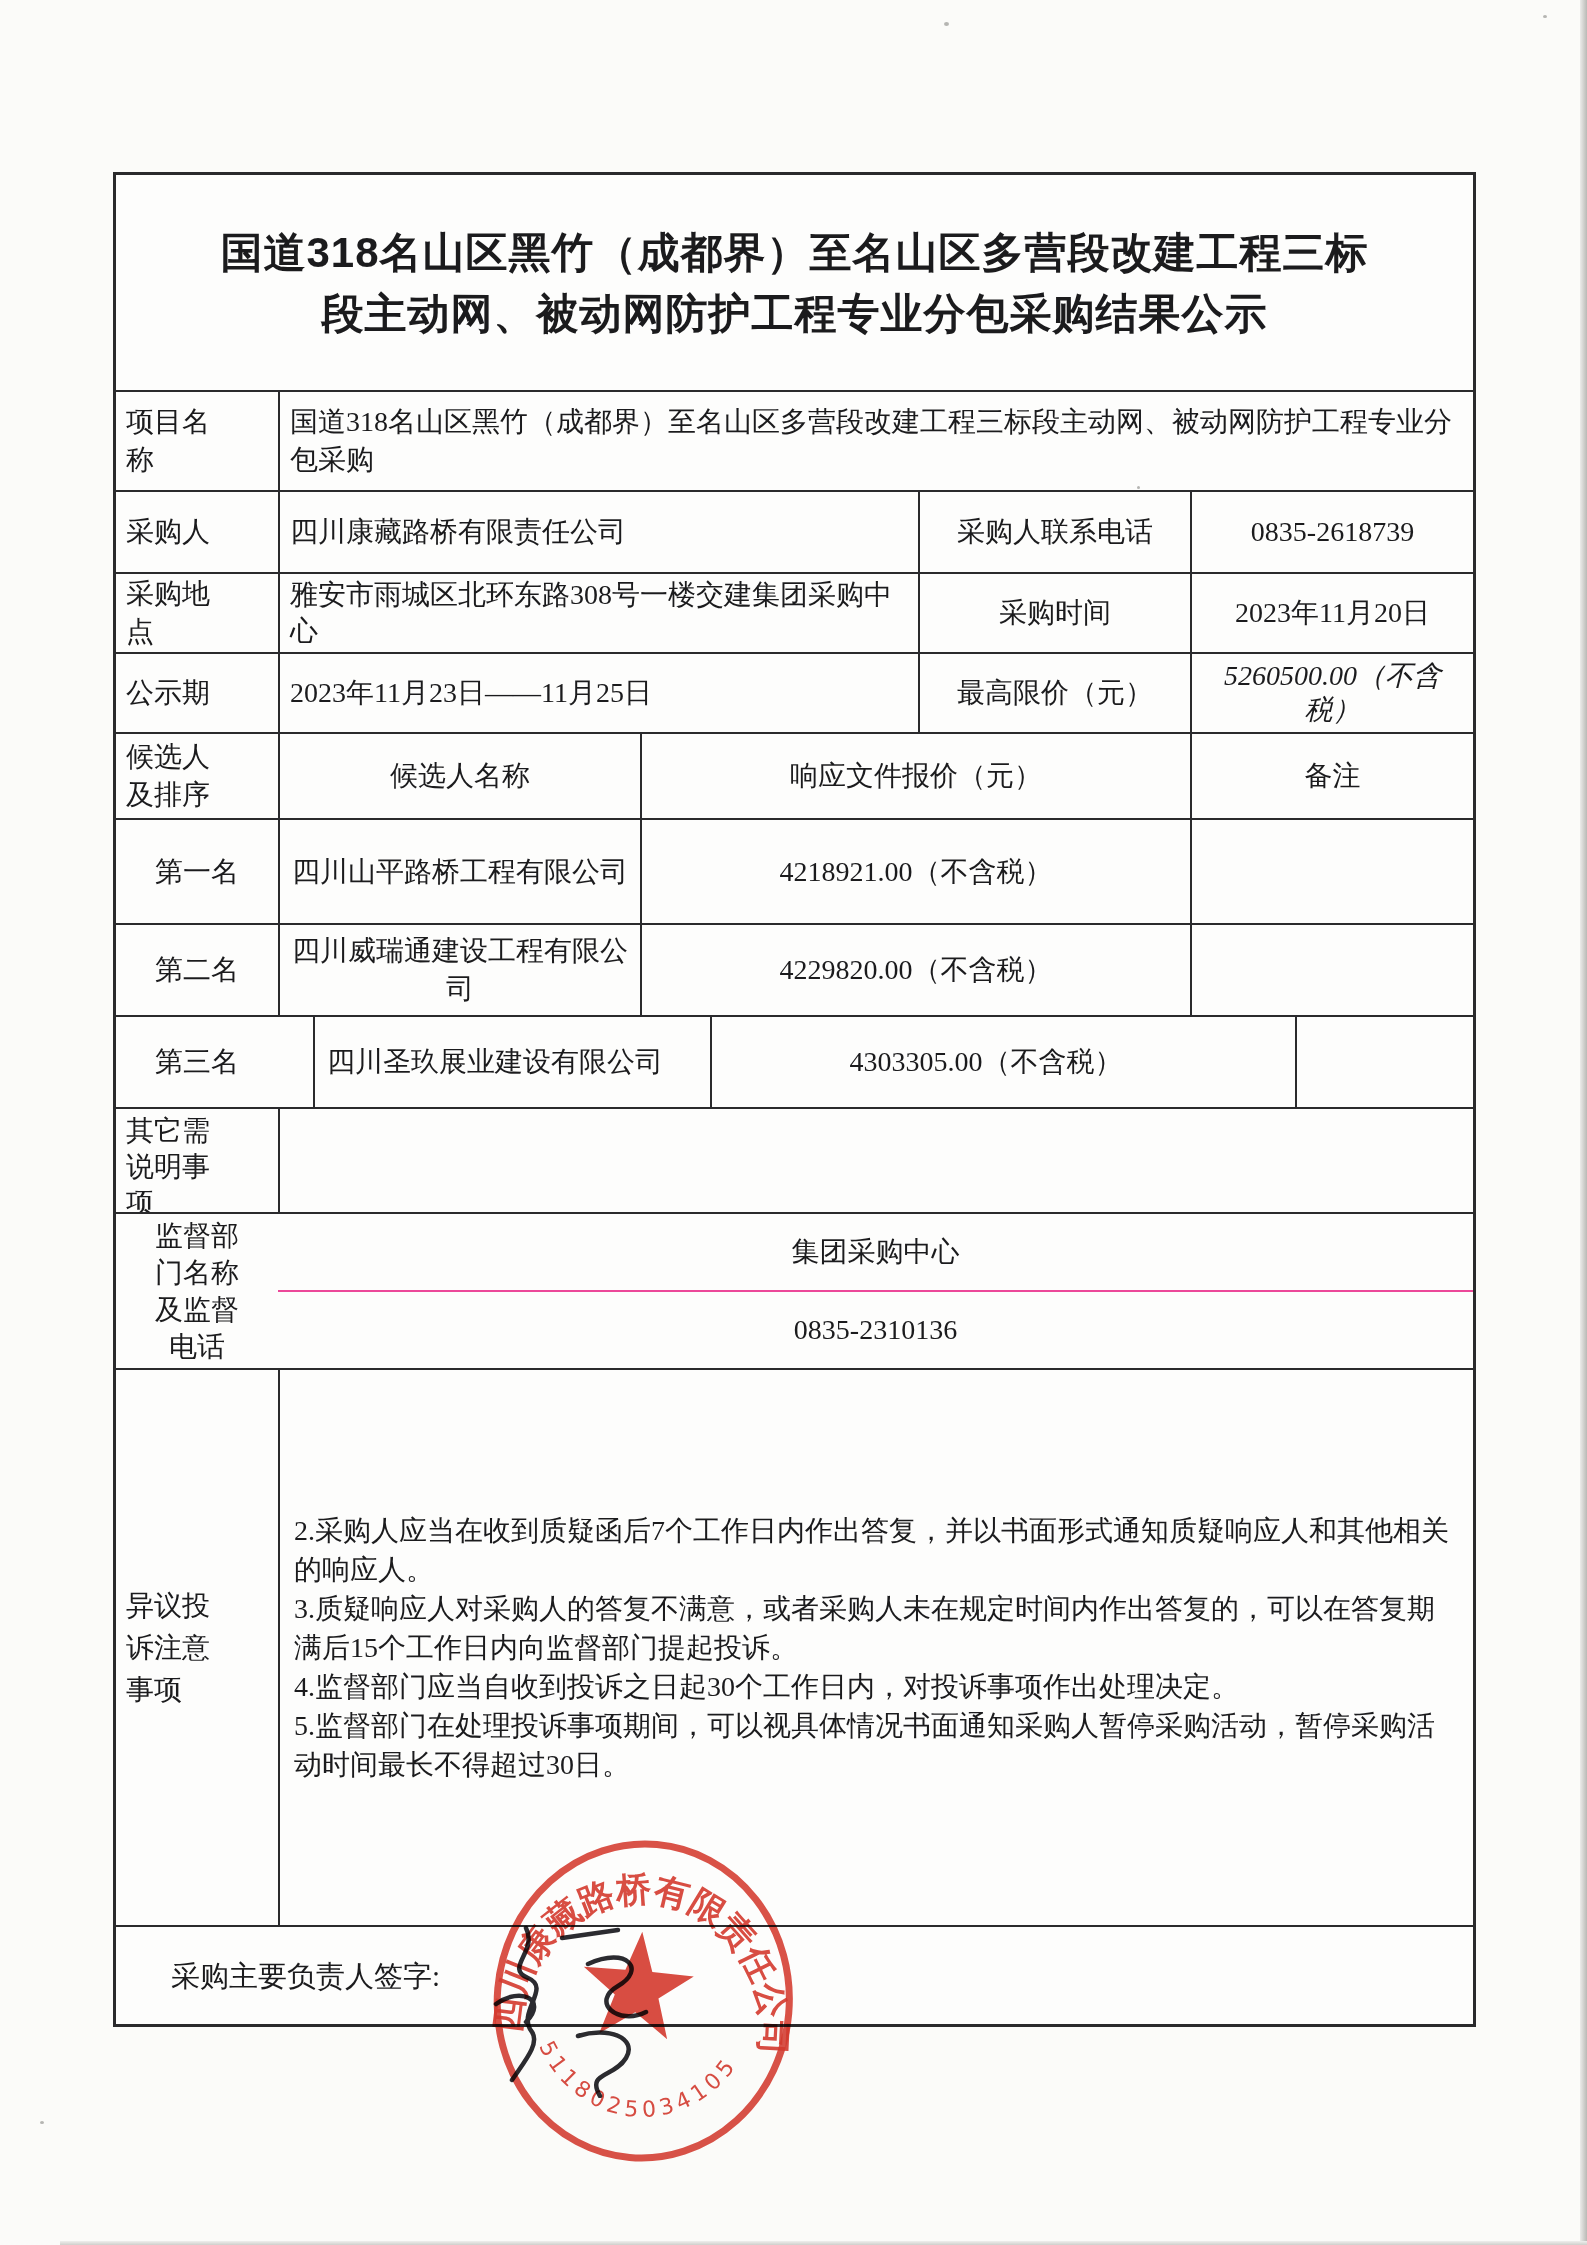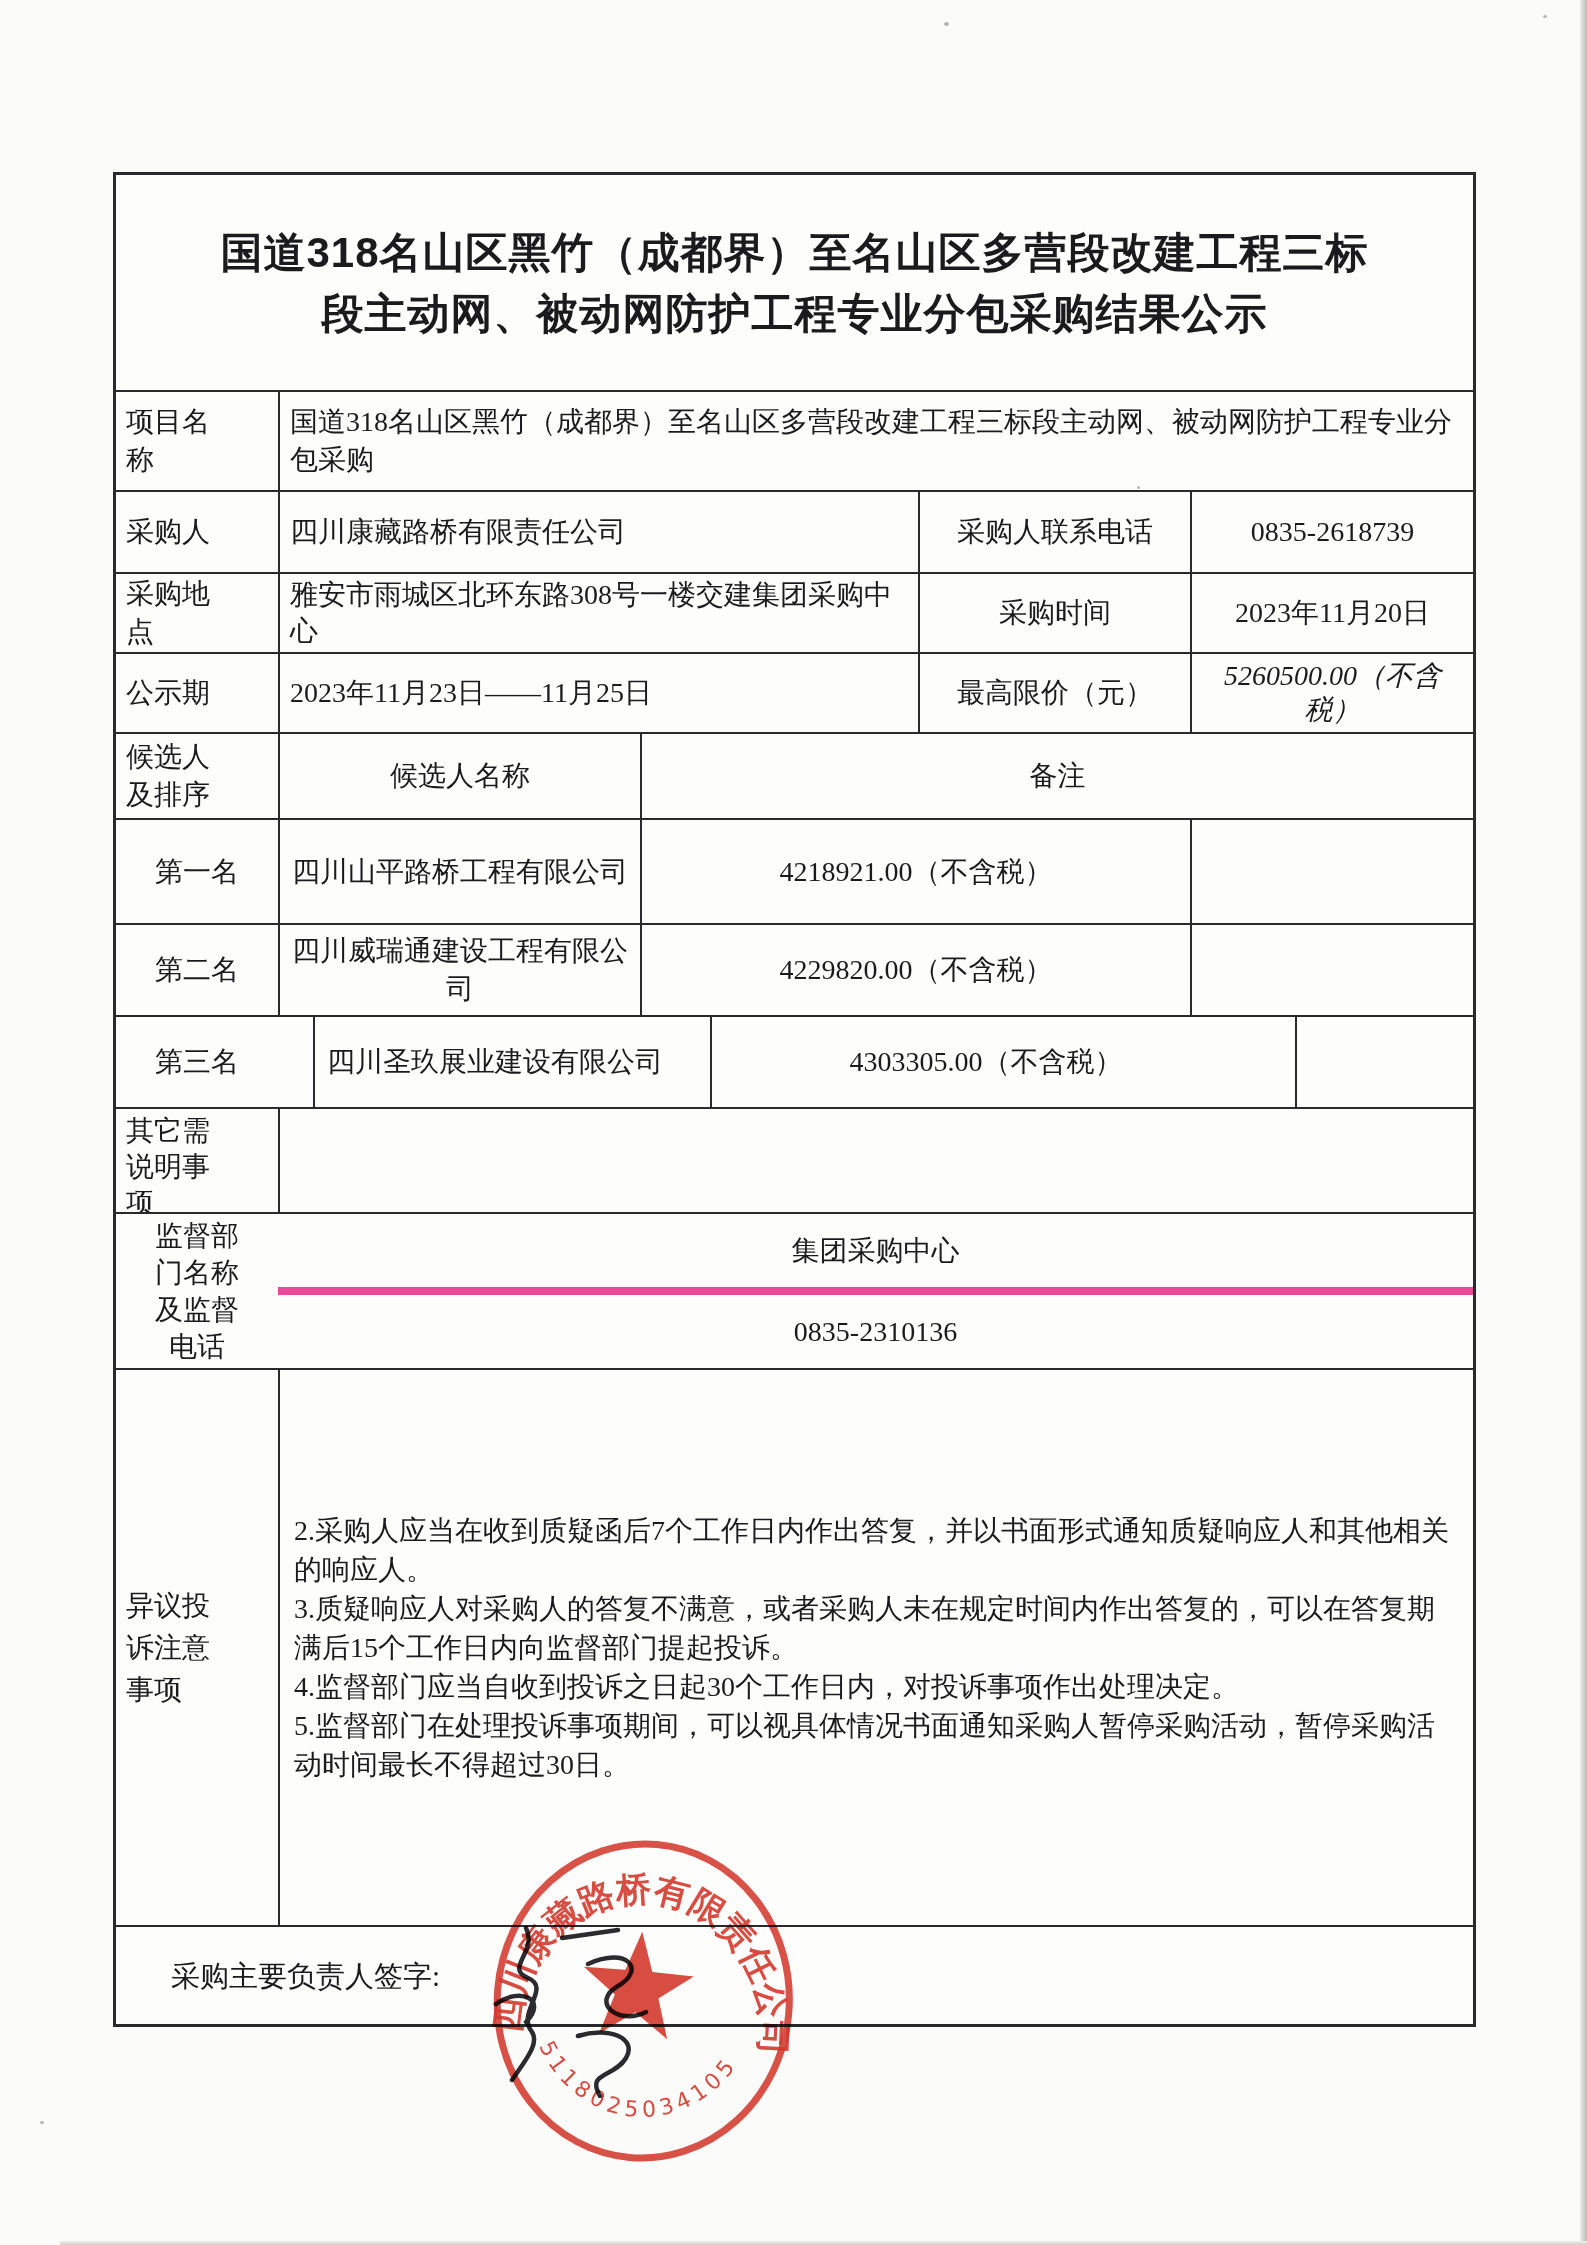--- a/index.html
+++ b/index.html
@@ -56,21 +56,21 @@
   .r-obj{height:557px;}
   .r-sign{height:99px;}
 
   .title-cell{
     font-family:"Liberation Sans","DejaVu Sans",sans-serif;
     font-weight:bold;font-size:42px;line-height:61px;letter-spacing:1px;
     justify-content:center;text-align:center;width:100%;
   }
   .supcol{flex:1;display:flex;flex-direction:column;}
   .supcell{flex:1;display:flex;align-items:center;justify-content:center;font-size:28px;}
-  .supcell.second{border-top:8px solid #ec4899;}
+  .supcell.second{border-top:2px solid #ec4899;}
   .obj-text{
     flex:1;display:flex;flex-direction:column;justify-content:center;
     padding:8px 14px;font-size:28px;line-height:39px;
   }
   .obj-text p{margin:0;}
   .sign-cell{padding-left:55px;font-size:29px;width:100%;}
   .stamp{position:absolute;mix-blend-mode:multiply;pointer-events:none;}
 </style>
 </head>
 <body>
@@ -107,20 +107,21 @@
     <div class="cell nb wA">公示期</div>
     <div class="cell wV">2023年11月23日——11月25日</div>
     <div class="cell wL2 center">最高限价（元）</div>
     <div class="cell wD center" style="line-height:34px;font-style:italic;">5260500.00（不含税）</div>
   </div>
 
   <div class="row r-chead">
     <div class="cell nb wA pre">候选人
 及排序</div>
     <div class="cell wB center">候选人名称</div>
+    <div class="cell wC center">响应文件报价（元）</div>
     <div class="cell wD center">备注</div>
   </div>
 
   <div class="row r-c1">
     <div class="cell nb wA center">第一名</div>
     <div class="cell wB center">四川山平路桥工程有限公司</div>
     <div class="cell wC center">4218921.00（不含税）</div>
     <div class="cell wD center"></div>
   </div>
   <div class="row r-c2">

